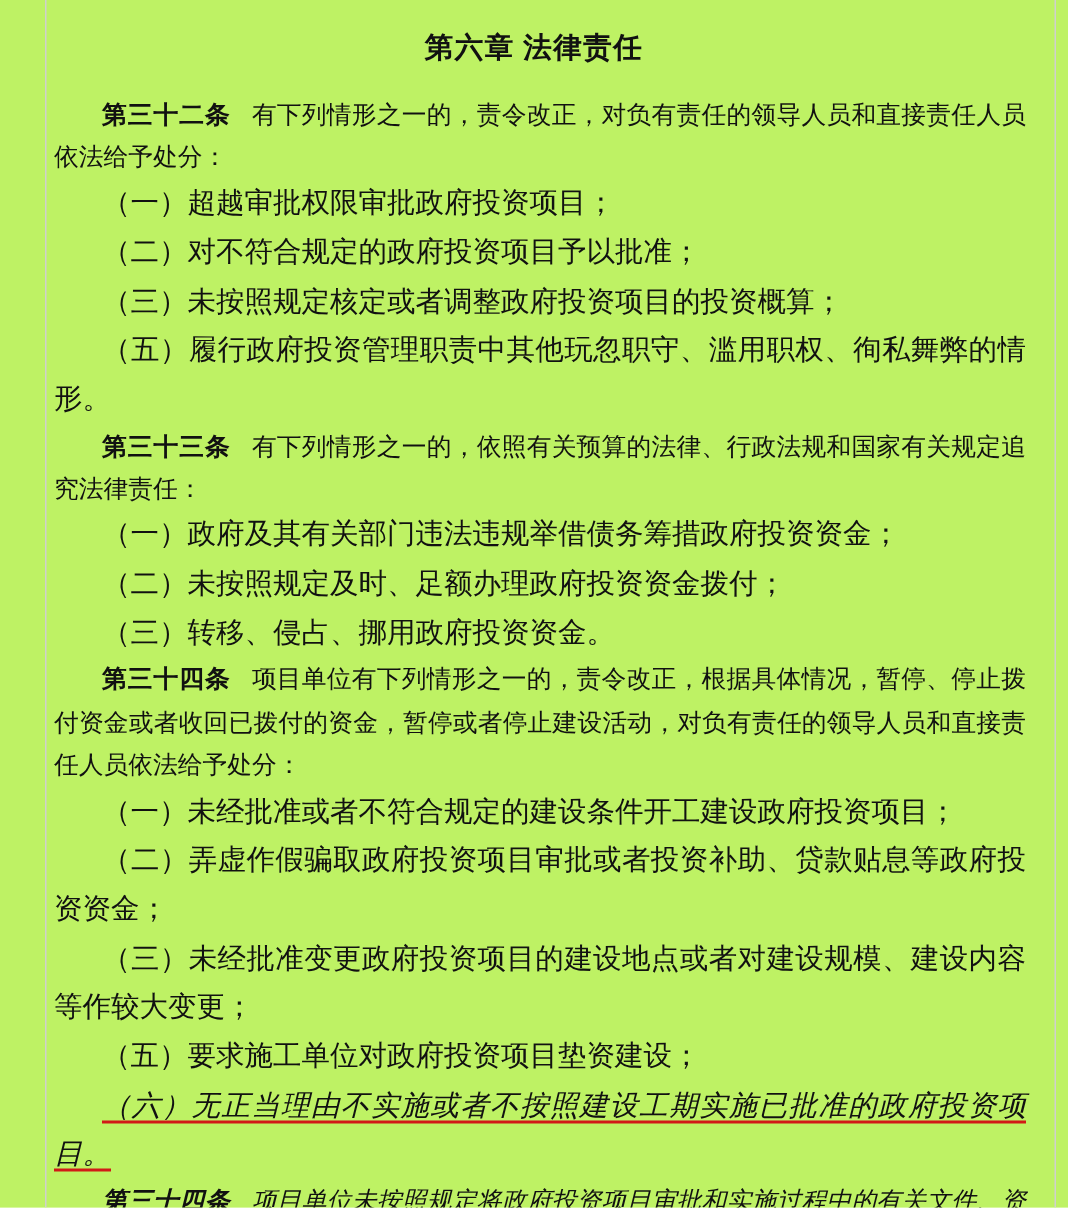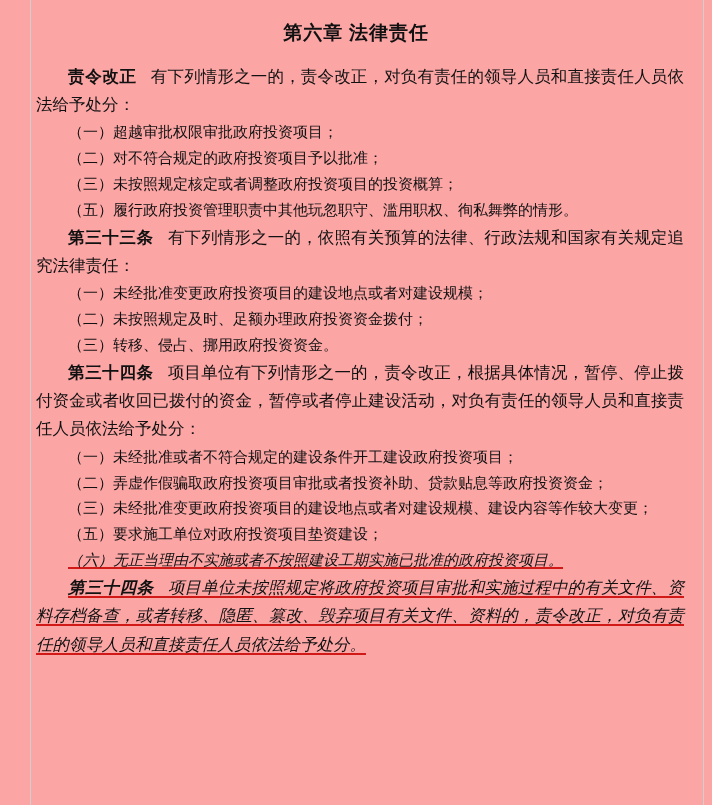--- a/index.html
+++ b/index.html
@@ -14,21 +14,21 @@
     color: #111111;
     overflow: hidden;
     position: relative;
   }
   .page {
     position: relative;
     width: 712px;
     height: 805px;
     box-sizing: border-box;
     padding: 14px 22px 0 22px;
-    background: #fca5a5;
+    background: #bef264;
   }
   
   .edge-rule-left,
   .edge-rule-right {
     position: absolute;
     top: 0;
     bottom: 0;
     width: 1px;
     background: #cfcfcf;
   }
@@ -56,21 +56,21 @@
     letter-spacing: 0.5px;
   }
   .article .lead-gap {
     display: inline-block;
     width: 14px;
   }
   .indent {
     text-indent: 32px;
   }
   .item {
-    font-size: 15px;
+    font-size: 19px;
     line-height: 1.72;
     text-align: justify;
     margin: 0;
     padding: 0 6px 0 14px;
     text-indent: 32px;
   }
   
   .uline {
     background-image: linear-gradient(to right, #d11a17, #d11a17);
     background-repeat: no-repeat;
@@ -82,28 +82,28 @@
 </style>
 </head>
 <body>
 
 <div class="page">
   <div class="edge-rule-left"></div>
   <div class="edge-rule-right"></div>
 
   <div class="doc-title">第六章   法律责任</div>
 
-  <p class="article indent"><span class="lead">责令改正</span><span class="lead-gap"></span><span>有下列情形之一的，责令改正，对负有责任的领导人员和直接责任人员依法给予处分：</span></p>
+  <p class="article indent"><span class="lead">第三十二条</span><span class="lead-gap"></span><span>有下列情形之一的，责令改正，对负有责任的领导人员和直接责任人员依法给予处分：</span></p>
   <p class="item">（一）超越审批权限审批政府投资项目；</p>
   <p class="item">（二）对不符合规定的政府投资项目予以批准；</p>
   <p class="item">（三）未按照规定核定或者调整政府投资项目的投资概算；</p>
   <p class="item">（五）履行政府投资管理职责中其他玩忽职守、滥用职权、徇私舞弊的情形。</p>
 
   <p class="article indent"><span class="lead">第三十三条</span><span class="lead-gap"></span><span>有下列情形之一的，依照有关预算的法律、行政法规和国家有关规定追究法律责任：</span></p>
-  <p class="item">（一）未经批准变更政府投资项目的建设地点或者对建设规模；</p>
+  <p class="item">（一）政府及其有关部门违法违规举借债务筹措政府投资资金；</p>
   <p class="item">（二）未按照规定及时、足额办理政府投资资金拨付；</p>
   <p class="item">（三）转移、侵占、挪用政府投资资金。</p>
 
   <p class="article indent"><span class="lead">第三十四条</span><span class="lead-gap"></span><span>项目单位有下列情形之一的，责令改正，根据具体情况，暂停、停止拨付资金或者收回已拨付的资金，暂停或者停止建设活动，对负有责任的领导人员和直接责任人员依法给予处分：</span></p>
   <p class="item">（一）未经批准或者不符合规定的建设条件开工建设政府投资项目；</p>
   <p class="item">（二）弄虚作假骗取政府投资项目审批或者投资补助、贷款贴息等政府投资资金；</p>
   <p class="item">（三）未经批准变更政府投资项目的建设地点或者对建设规模、建设内容等作较大变更；</p>
   <p class="item">（五）要求施工单位对政府投资项目垫资建设；</p>
   <p class="item"><span class="uline">（六）无正当理由不实施或者不按照建设工期实施已批准的政府投资项目。</span></p>
 

